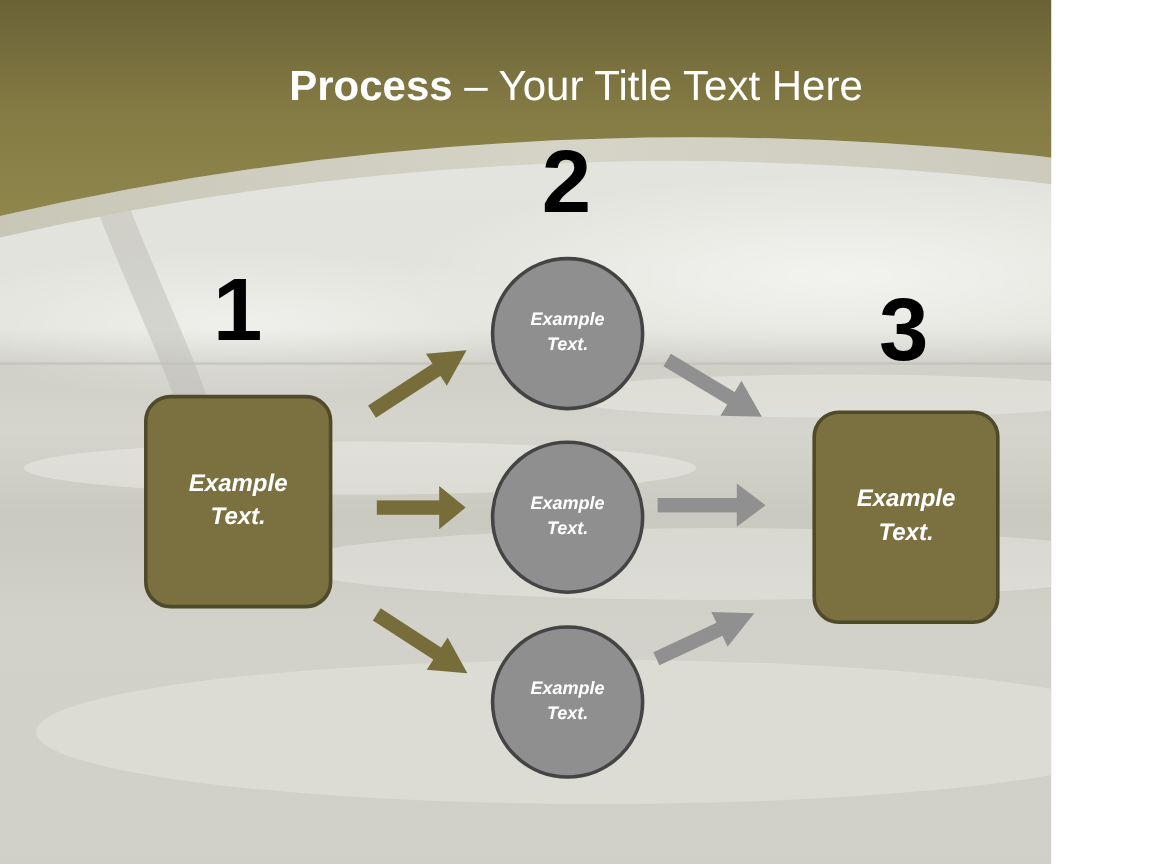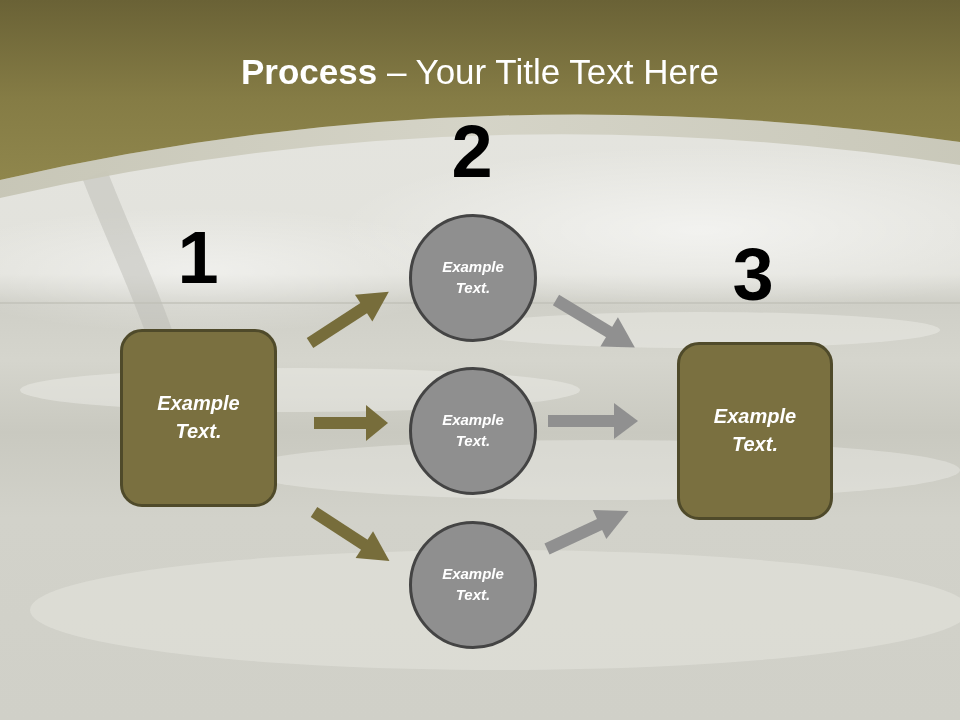--- a/index.html
+++ b/index.html
@@ -1,17 +1,17 @@
 <!DOCTYPE html>
 <html><head>
 <meta charset="utf-8">
 <style>
   html, body { margin:0; padding:0; }
   body { width:960px; height:720px; overflow:hidden; position:relative; font-family:"Liberation Sans", sans-serif; }
-  .slide { position:absolute; left:0; top:0; width:960px; height:720px; overflow:hidden;
+  .slide { position:absolute; left:0; top:0; width:876px; height:720px; overflow:hidden;
     background:
       radial-gradient(ellipse 520px 120px at 700px 230px, rgba(255,255,255,0.55), rgba(255,255,255,0) 70%),
       radial-gradient(ellipse 400px 90px at 200px 270px, rgba(255,255,255,0.45), rgba(255,255,255,0) 70%),
       linear-gradient(180deg, #e6e6e1 0%, #e2e2dc 38%, #cfcfc7 42%, #d5d5cd 50%, #c9c9c0 60%, #d2d2ca 72%, #d0d0c8 100%);
     text-decoration: underline;
   }
   .texture { position:absolute; left:0; top:0; }
   .header { position:absolute; left:0; top:0; }
   .title { position:absolute; left:0; top:52px; width:960px; text-align:center; color:#ffffff; font-size:35px; letter-spacing:0px; }
   .title .bold { font-weight:bold; }

